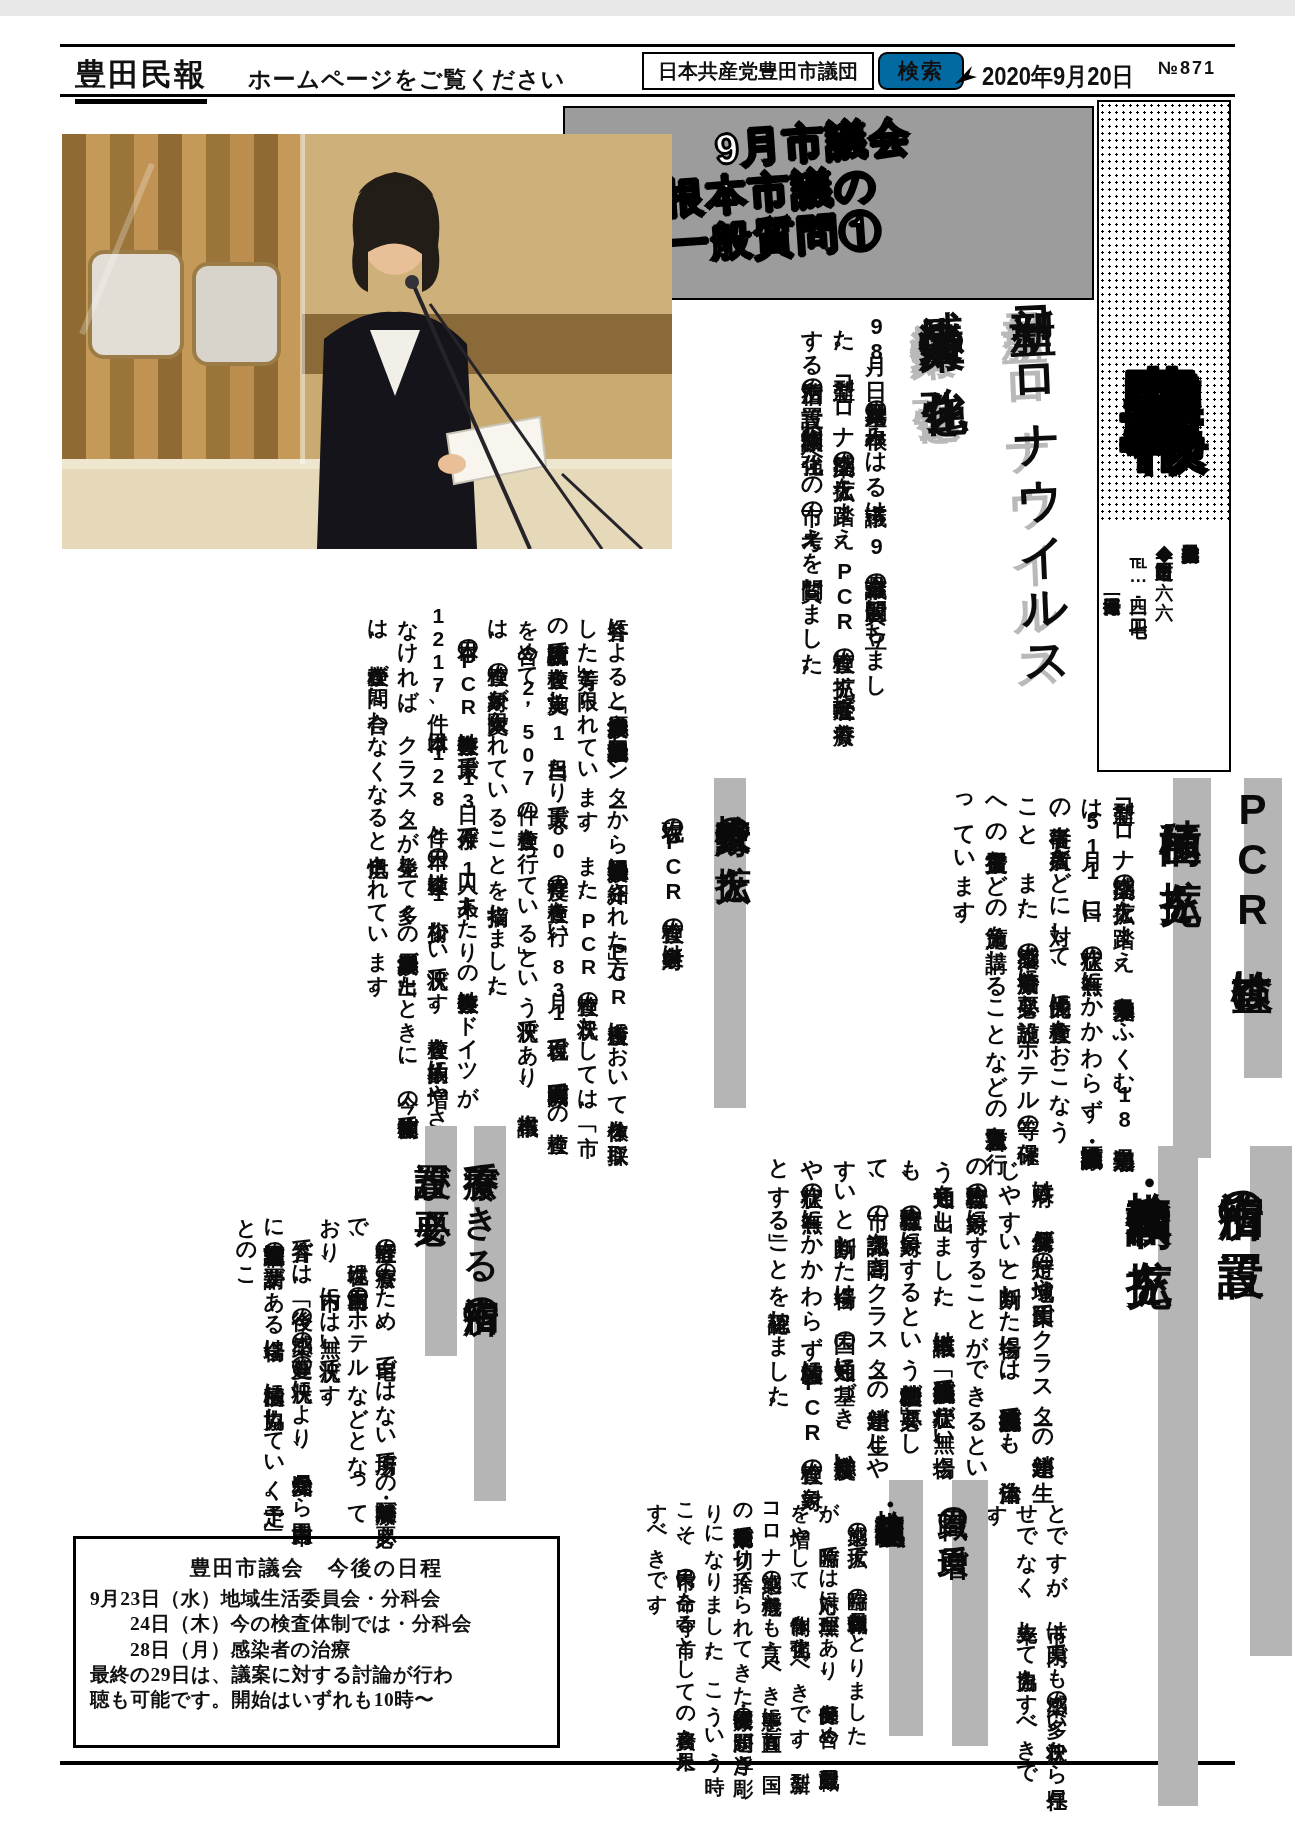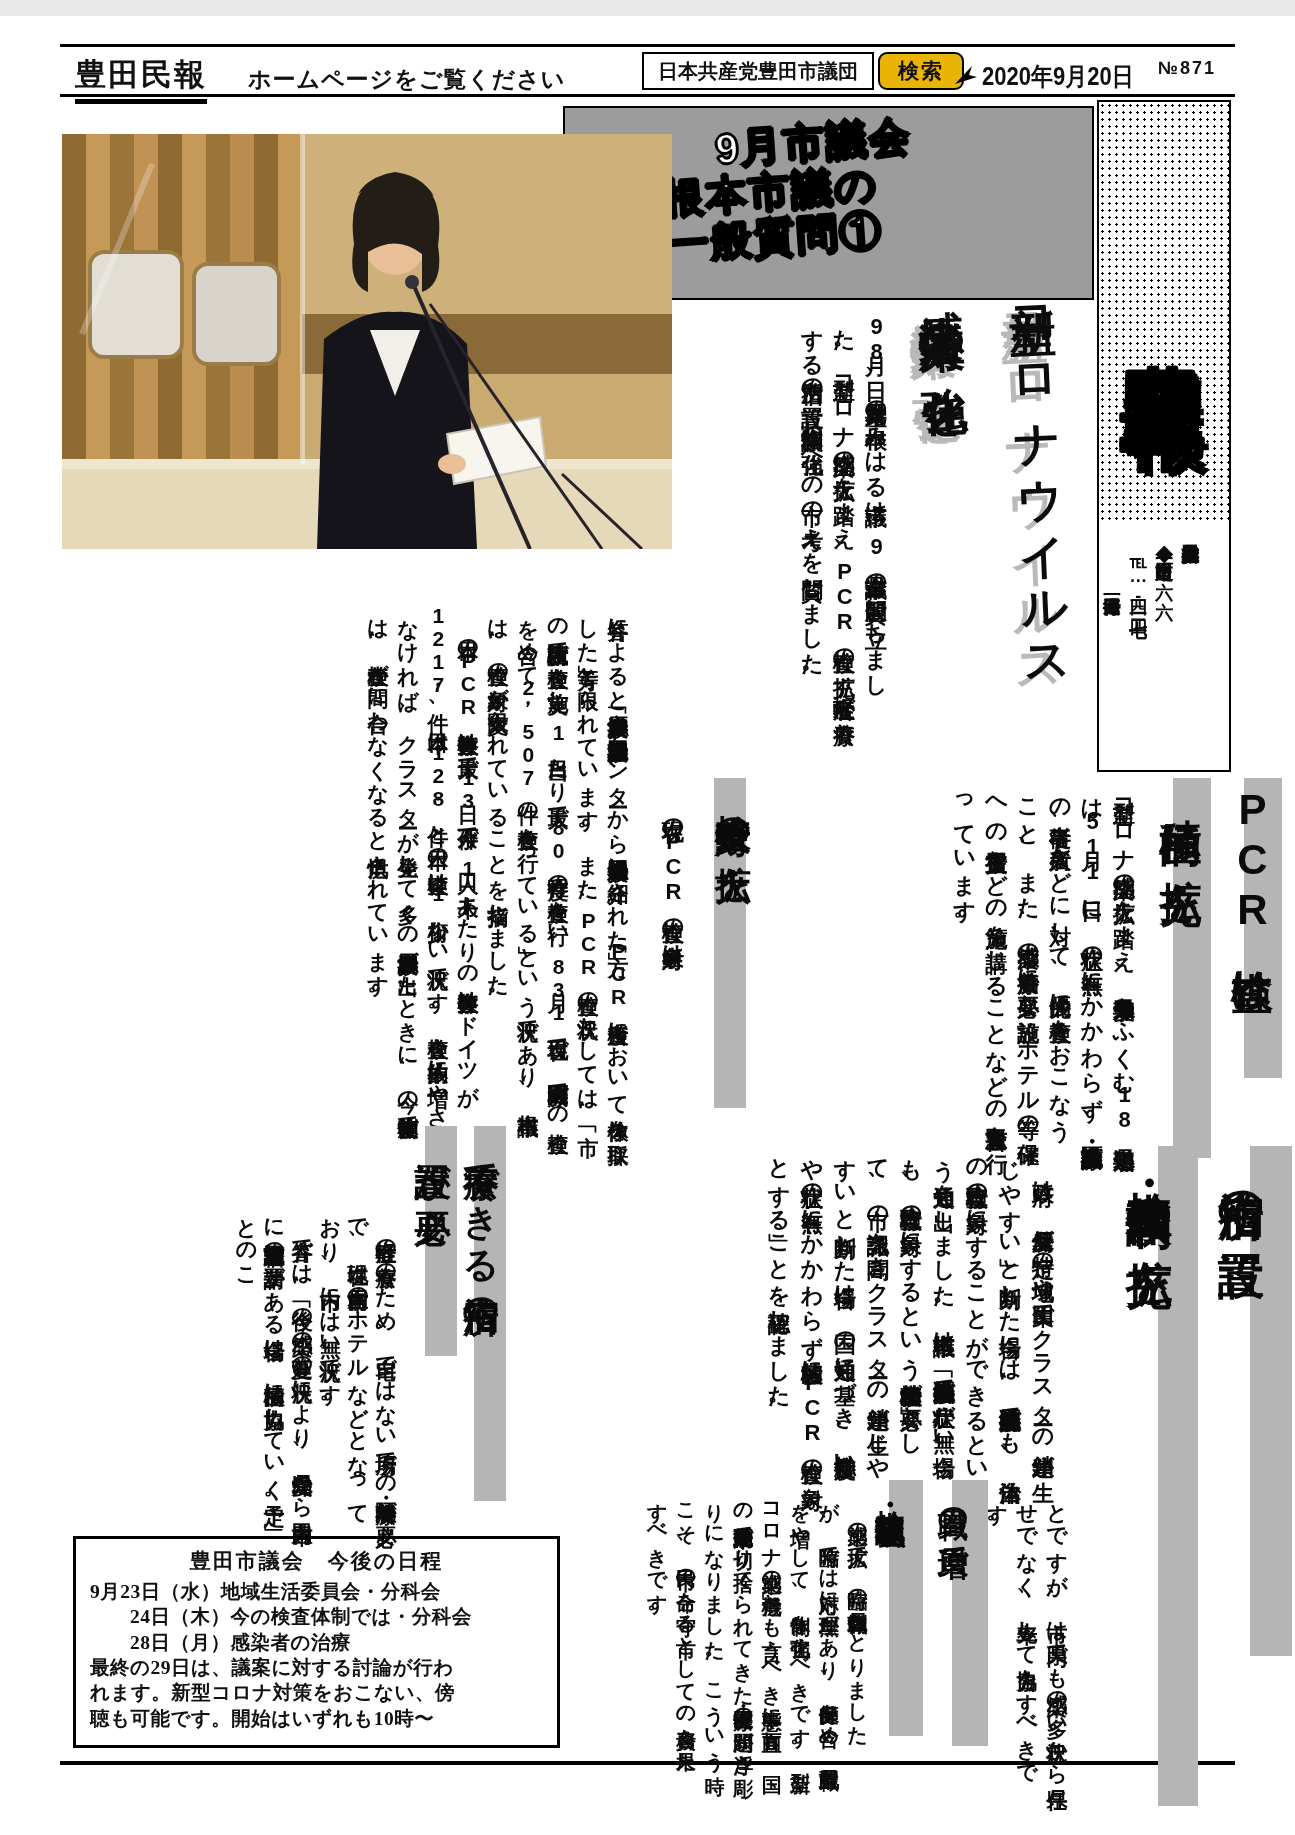--- a/index.html
+++ b/index.html
@@ -6,21 +6,21 @@
   #page{position:relative;width:1295px;height:1835px;background:#fff;overflow:hidden;
         font-family:"Liberation Sans",sans-serif;color:#111;margin:16px auto;}
   .rule{position:absolute;background:#000;}
   
   .paper-name{position:absolute;left:75px;top:38px;font-size:31px;font-weight:900;
               letter-spacing:2px;border-bottom:5px solid #000;padding-bottom:3px;}
   .tagline{position:absolute;left:248px;top:48px;font-size:23px;font-weight:800;letter-spacing:1px;}
   .group-box{position:absolute;left:642px;top:36px;width:228px;height:34px;border:2px solid #000;
              display:flex;align-items:center;justify-content:center;font-size:20px;font-weight:600;}
   .search-btn{position:absolute;left:878px;top:36px;width:82px;height:34px;border:2px solid #000;
-              border-radius:9px;background:#eab308;display:flex;align-items:center;justify-content:center;
+              border-radius:9px;background:#0369a1;display:flex;align-items:center;justify-content:center;
               font-size:21px;font-weight:900;letter-spacing:2px;}
   .cursor-icon{position:absolute;left:952px;top:48px;}
   .hdr-date{position:absolute;left:982px;top:44px;font-size:25px;font-weight:900;transform:scaleX(.88);transform-origin:left;}
   .hdr-no{position:absolute;left:1158px;top:42px;font-size:18px;font-weight:900;letter-spacing:2px;}
   
   .v{position:absolute;writing-mode:vertical-rl;text-orientation:upright;white-space:pre-line;
      font-weight:700;color:#0c0c0c;}
   
   .headline-box{position:absolute;left:563px;top:90px;width:527px;height:190px;background:#9c9c9c;
                 border:2px solid #000;z-index:1;}
@@ -44,21 +44,21 @@
   .main-headline{font-size:46px;font-weight:900;line-height:2.0;letter-spacing:4px;
                  transform:rotate(-2.5deg);transform-origin:top right;
                  text-shadow:-9px 7px 0 #b9b9b9;}
   
   .stripe{position:absolute;background:#b5b5b5;}
   .h-big{font-weight:900;color:#0a0a0a;}
   
   .photo{position:absolute;left:62px;top:118px;width:610px;height:415px;z-index:3;overflow:hidden;}
   
   .schedule-box{position:absolute;left:73px;top:1520px;width:487px;height:212px;border:3px solid #000;
-    font-family:"Liberation Serif",serif;font-weight:600;box-sizing:border-box;padding:8px 14px 0 14px;}
+    font-family:"Liberation Serif",serif;font-weight:600;box-sizing:border-box;padding:15px 14px 0 14px;}
   .schedule-title{text-align:center;font-size:21px;letter-spacing:2px;margin-bottom:4px;}
   .schedule-line{font-size:19.5px;line-height:1.3;letter-spacing:.5px;}
 </style>
 </head>
 <body>
 
 <div id="page">
 
   <div class="rule" style="left:60px;top:28px;width:1175px;height:3px;"></div>
   <div class="rule" style="left:60px;top:78px;width:1175px;height:3px;"></div>
@@ -179,17 +179,16 @@
 検査・相談体制強化を</div>
 
   <div class="v" style="right:423px;top:1473px;height:280px;width:400px;font-size:20px;line-height:1.43;">　感染の拡大で、臨時の職員体制をとりましたが、臨時では対応に無理があり、保健師を含め、職員配置を増やして、体制を強化すべきです。新型コロナ感染の「危機」とも言うべき事態に直面し、国の効率優先政策で切り捨てられてきた医療・保健の問題が浮き彫りになりました。こういう時こそ、市民の命を守る市としての責務を果たすべきです。</div>
 
   <div class="schedule-box">
     <div class="schedule-title">豊田市議会　今後の日程</div>
     <div class="schedule-line">9月23日（水）地域生活委員会・分科会</div>
     <div class="schedule-line">　　24日（木）今の検査体制では・分科会</div>
     <div class="schedule-line">　　28日（月）感染者の治療</div>
     <div class="schedule-line">最終の29日は、議案に対する討論が行わ</div>
-    <div class="schedule-line">れます。新型コロナ対策をおこない、傍</div>
     <div class="schedule-line">聴も可能です。開始はいずれも10時〜</div>
   </div>
 
 </div>
 
 </body></html>

